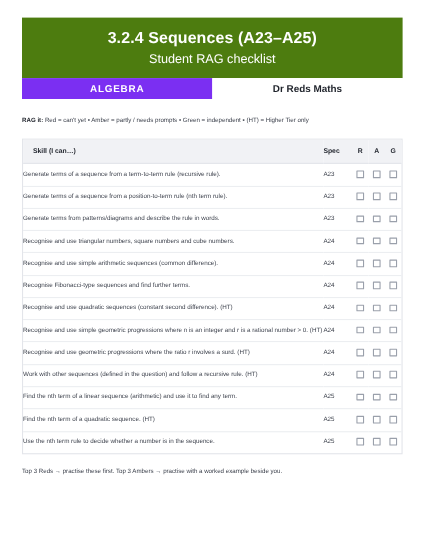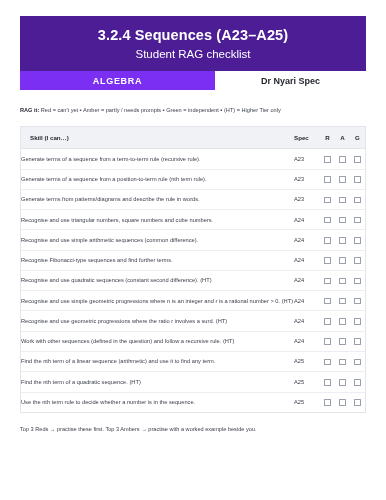--- a/index.html
+++ b/index.html
@@ -19,21 +19,21 @@
     width: 386px;
     height: 500px;
     box-sizing: border-box;
     padding: 0 20px;
   }
 
   
   .banner {
     margin-top: 16px;
     width: 346px;
-    background: #4c1d95;
+    background: #4d7c0f;
     color: #ffffff;
     text-align: center;
     padding: 10px 6px 9px 6px;
     box-sizing: border-box;
   }
   .banner-title {
     font-size: 14.5px;
     font-weight: bold;
     line-height: 1.25;
     letter-spacing: .1px;
@@ -46,21 +46,21 @@
   }
 
   
   .subbar {
     display: flex;
     width: 346px;
     height: 19px;
     align-items: stretch;
   }
   .subbar-left {
-    width: 195px;
+    width: 173px;
     background: #7b2ff2;
     color: #ffffff;
     font-size: 9px;
     font-weight: bold;
     letter-spacing: .7px;
     display: flex;
     align-items: center;
     justify-content: center;
   }
   .subbar-right {
@@ -150,21 +150,21 @@
 
 <div class="page">
 
   <div class="banner">
     <div class="banner-title">3.2.4 Sequences (A23–A25)</div>
     <div class="banner-sub">Student RAG checklist</div>
   </div>
 
   <div class="subbar">
     <div class="subbar-left">ALGEBRA</div>
-    <div class="subbar-right">Dr Nyari Spec</div>
+    <div class="subbar-right">Dr Reds Maths</div>
   </div>
 
   <div class="rag-line">
     <span class="rag-lead">RAG it:</span><span> Red = can't yet ▪ Amber = partly / needs prompts ▪ Green = independent  ▪  (HT) = Higher Tier only</span>
   </div>
 
   <div class="table-wrap">
     <table class="skills">
       <thead>
         <tr>

